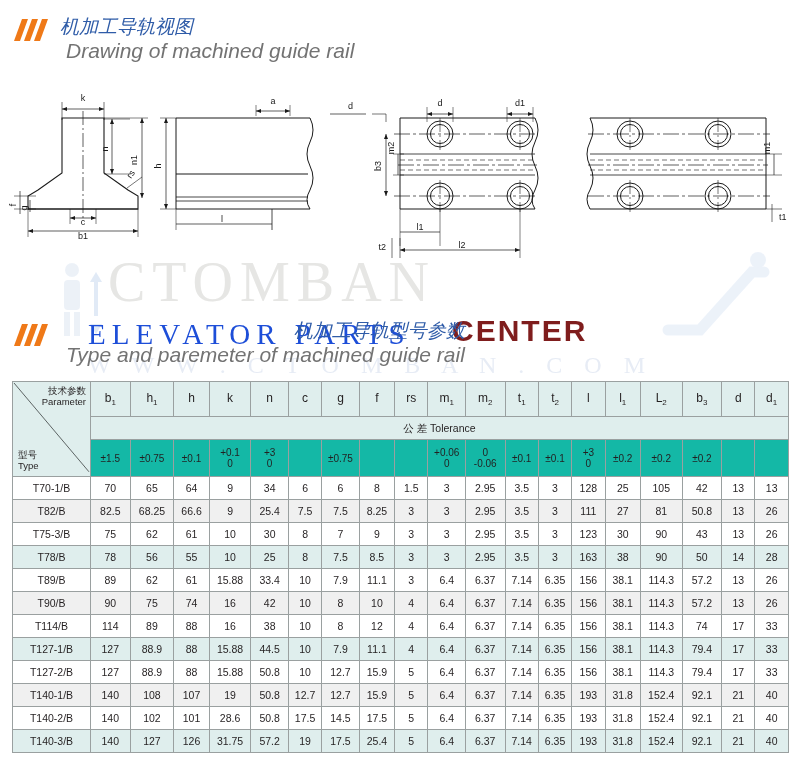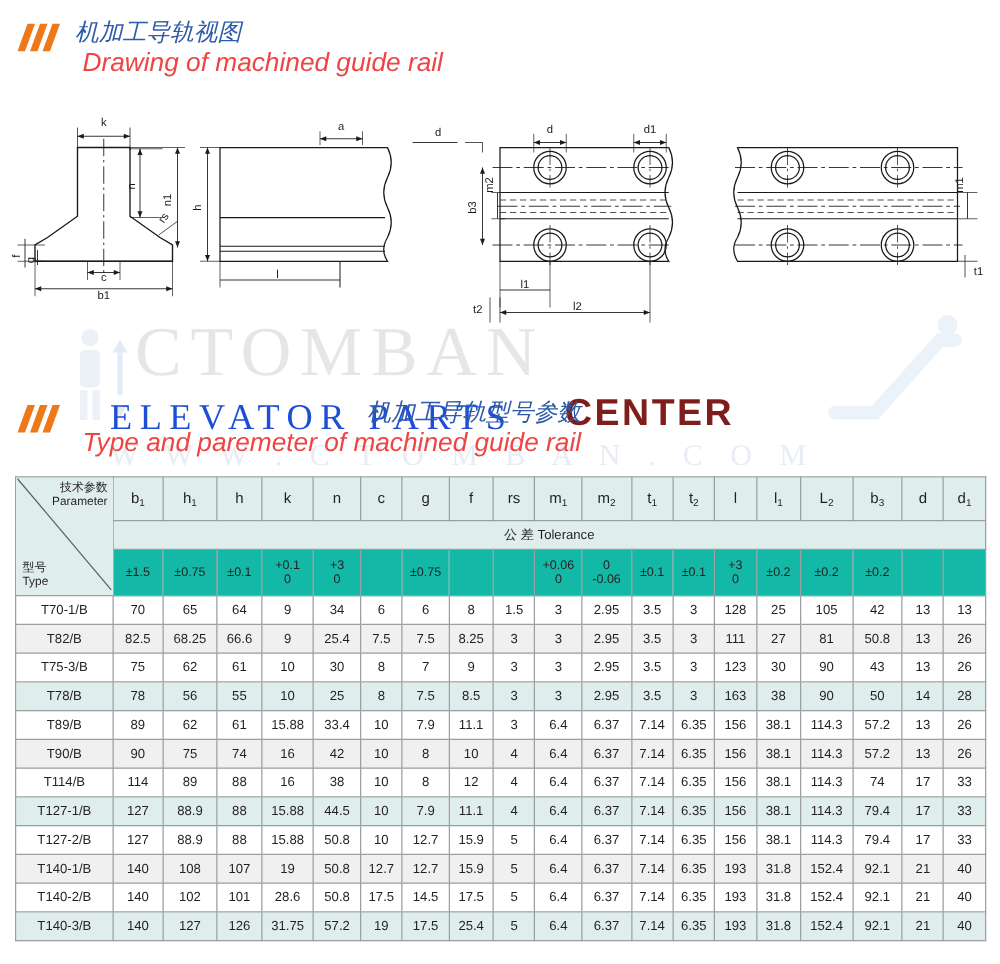--- a/index.html
+++ b/index.html
@@ -102,21 +102,21 @@
   .h-cn {
     font-size: 19px;
     color: #2f5ca8;
     font-style: italic;
     font-weight: 500;
     line-height: 22px;
     white-space: nowrap;
   }
   .h-en {
     font-size: 21px;
-    color: #ef4444;
+    color: #737373;
     font-style: italic;
     line-height: 26px;
     white-space: nowrap;
   }
 
   #heading1 { left: 18px; top: 16px; }
   #heading1 .slashes { left: 0px; top: 3px; }
   #heading1 .h-cn { margin-left: 42px; }
   #heading1 .h-en { margin-left: 48px; }
 

